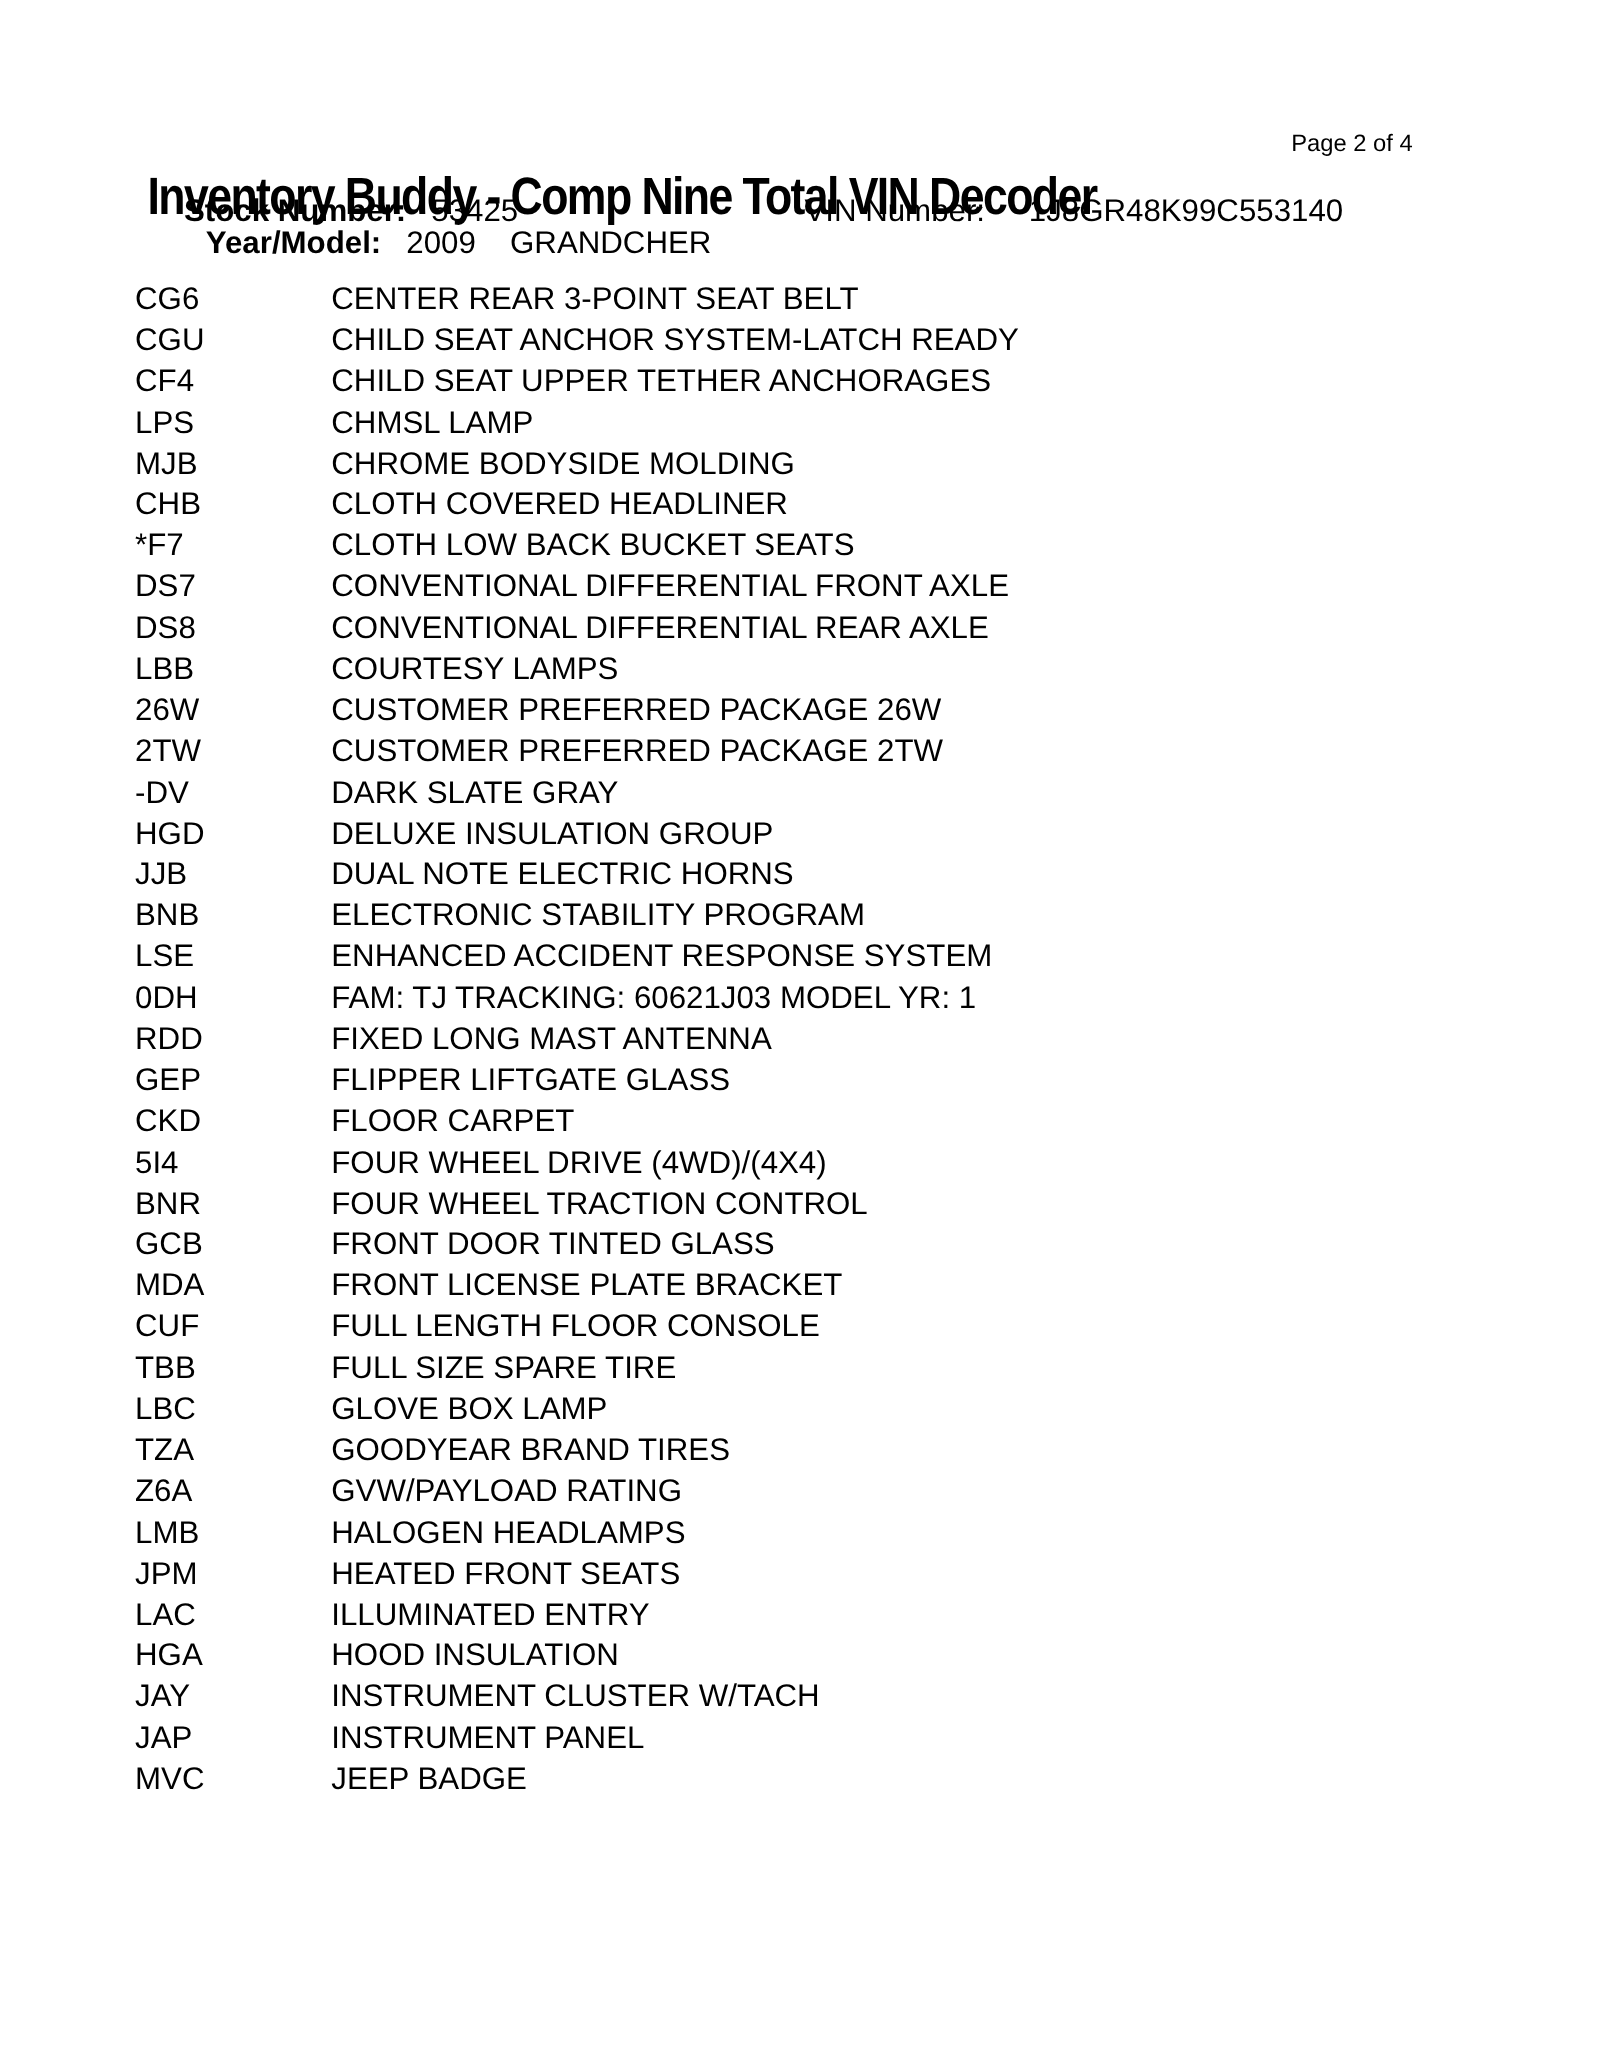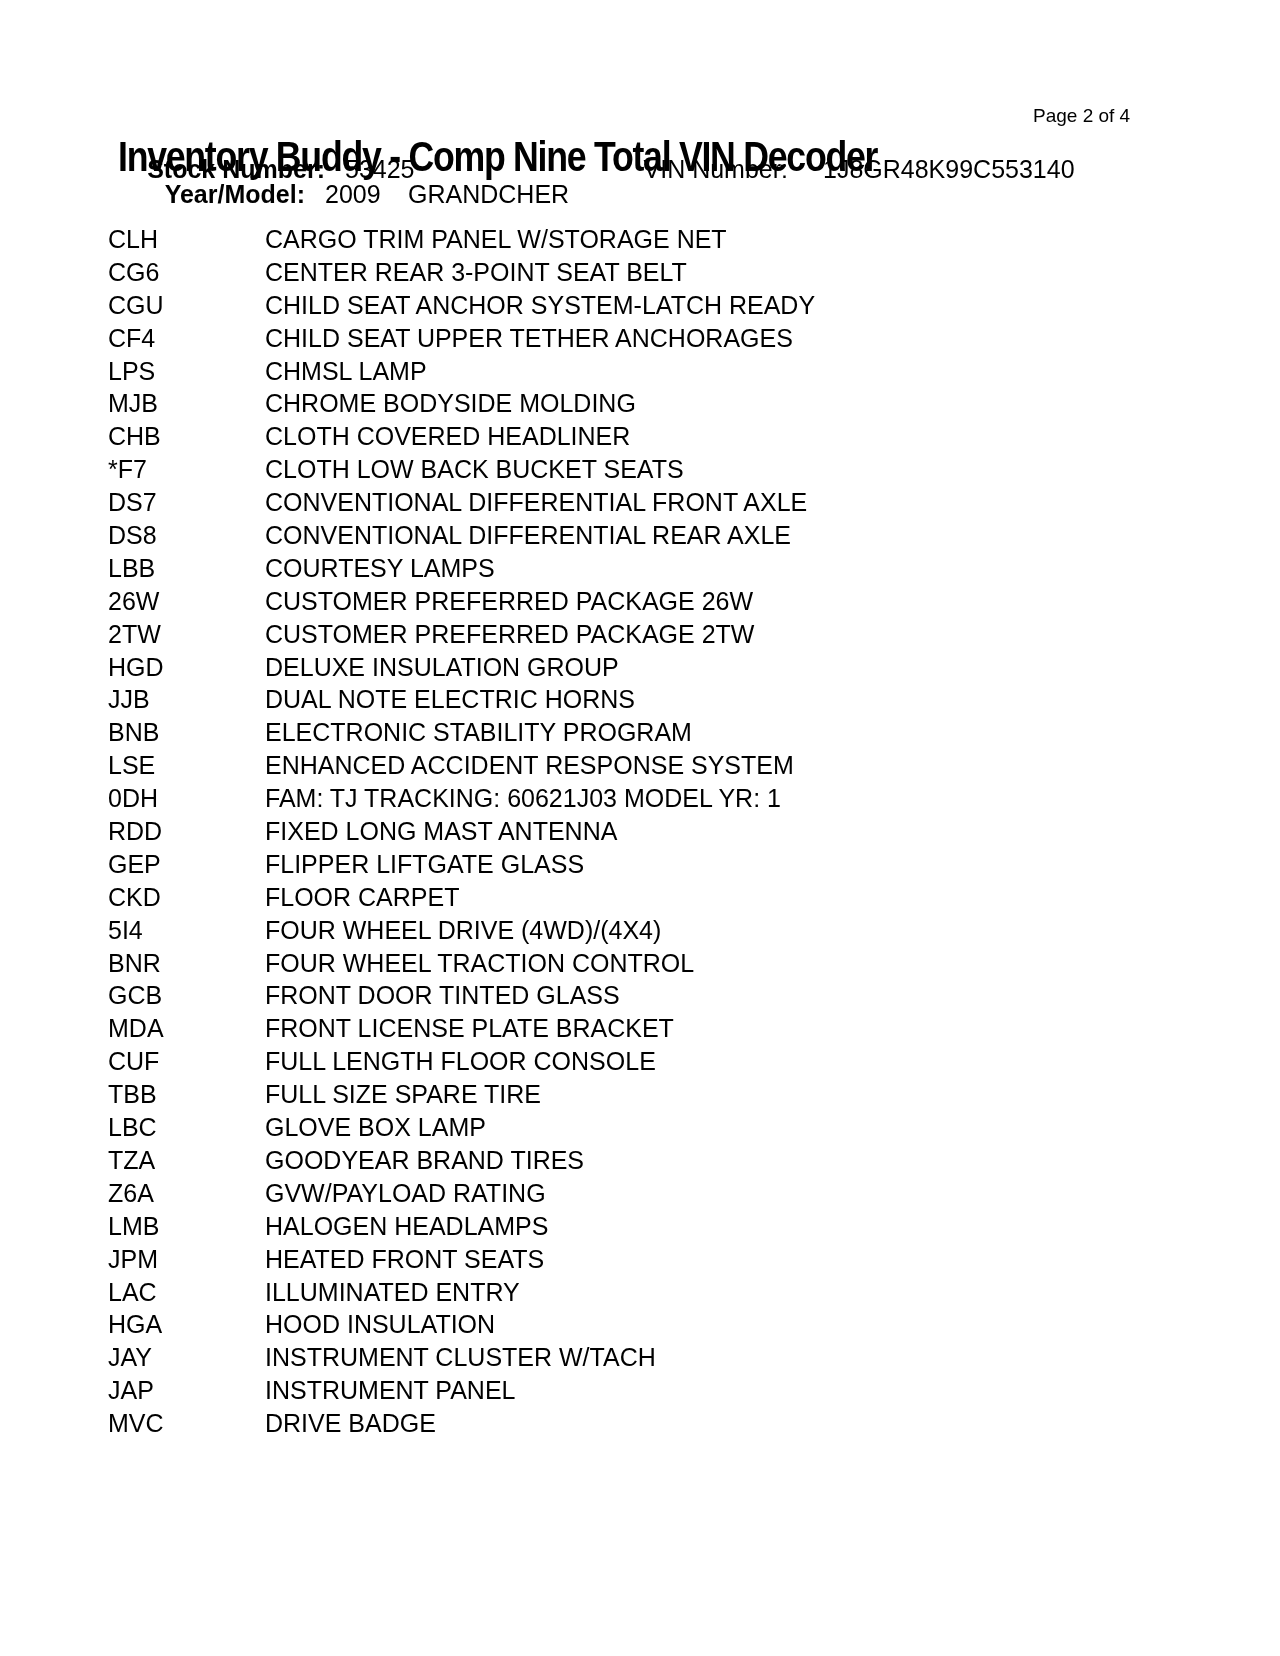--- a/index.html
+++ b/index.html
@@ -102,33 +102,33 @@
   <div class="meta-value row-stock" style="left:325px;">53425</div>
 
   <div class="vin-label">VIN Number:</div>
   <div class="meta-value row-stock" style="left:803px;">1J8GR48K99C553140</div>
 
   <div class="meta-label row-year">Year/Model:</div>
   <div class="meta-value row-year" style="left:325px;">2009</div>
   <div class="meta-value row-year" style="left:408px;">GRANDCHER</div>
 
   <div class="options-list" id="options-list">
-      <div class="option-row"><span class="option-code">CLH</span><span class="option-desc">CARGO TRIM PANEL W/STORAGE NET</span></div>
       <div class="option-row"><span class="option-code">CG6</span><span class="option-desc">CENTER REAR 3-POINT SEAT BELT</span></div>
       <div class="option-row"><span class="option-code">CGU</span><span class="option-desc">CHILD SEAT ANCHOR SYSTEM-LATCH READY</span></div>
       <div class="option-row"><span class="option-code">CF4</span><span class="option-desc">CHILD SEAT UPPER TETHER ANCHORAGES</span></div>
       <div class="option-row"><span class="option-code">LPS</span><span class="option-desc">CHMSL LAMP</span></div>
       <div class="option-row"><span class="option-code">MJB</span><span class="option-desc">CHROME BODYSIDE MOLDING</span></div>
       <div class="option-row"><span class="option-code">CHB</span><span class="option-desc">CLOTH COVERED HEADLINER</span></div>
       <div class="option-row"><span class="option-code">*F7</span><span class="option-desc">CLOTH LOW BACK BUCKET SEATS</span></div>
       <div class="option-row"><span class="option-code">DS7</span><span class="option-desc">CONVENTIONAL DIFFERENTIAL FRONT AXLE</span></div>
       <div class="option-row"><span class="option-code">DS8</span><span class="option-desc">CONVENTIONAL DIFFERENTIAL REAR AXLE</span></div>
       <div class="option-row"><span class="option-code">LBB</span><span class="option-desc">COURTESY LAMPS</span></div>
       <div class="option-row"><span class="option-code">26W</span><span class="option-desc">CUSTOMER PREFERRED PACKAGE 26W</span></div>
       <div class="option-row"><span class="option-code">2TW</span><span class="option-desc">CUSTOMER PREFERRED PACKAGE 2TW</span></div>
+      <div class="option-row"><span class="option-code">-DV</span><span class="option-desc">DARK SLATE GRAY</span></div>
       <div class="option-row"><span class="option-code">HGD</span><span class="option-desc">DELUXE INSULATION GROUP</span></div>
       <div class="option-row"><span class="option-code">JJB</span><span class="option-desc">DUAL NOTE ELECTRIC HORNS</span></div>
       <div class="option-row"><span class="option-code">BNB</span><span class="option-desc">ELECTRONIC STABILITY PROGRAM</span></div>
       <div class="option-row"><span class="option-code">LSE</span><span class="option-desc">ENHANCED ACCIDENT RESPONSE SYSTEM</span></div>
       <div class="option-row"><span class="option-code">0DH</span><span class="option-desc">FAM: TJ TRACKING: 60621J03 MODEL YR: 1</span></div>
       <div class="option-row"><span class="option-code">RDD</span><span class="option-desc">FIXED LONG MAST ANTENNA</span></div>
       <div class="option-row"><span class="option-code">GEP</span><span class="option-desc">FLIPPER LIFTGATE GLASS</span></div>
       <div class="option-row"><span class="option-code">CKD</span><span class="option-desc">FLOOR CARPET</span></div>
       <div class="option-row"><span class="option-code">5I4</span><span class="option-desc">FOUR WHEEL DRIVE (4WD)/(4X4)</span></div>
       <div class="option-row"><span class="option-code">BNR</span><span class="option-desc">FOUR WHEEL TRACTION CONTROL</span></div>
@@ -138,16 +138,16 @@
       <div class="option-row"><span class="option-code">TBB</span><span class="option-desc">FULL SIZE SPARE TIRE</span></div>
       <div class="option-row"><span class="option-code">LBC</span><span class="option-desc">GLOVE BOX LAMP</span></div>
       <div class="option-row"><span class="option-code">TZA</span><span class="option-desc">GOODYEAR BRAND TIRES</span></div>
       <div class="option-row"><span class="option-code">Z6A</span><span class="option-desc">GVW/PAYLOAD RATING</span></div>
       <div class="option-row"><span class="option-code">LMB</span><span class="option-desc">HALOGEN HEADLAMPS</span></div>
       <div class="option-row"><span class="option-code">JPM</span><span class="option-desc">HEATED FRONT SEATS</span></div>
       <div class="option-row"><span class="option-code">LAC</span><span class="option-desc">ILLUMINATED ENTRY</span></div>
       <div class="option-row"><span class="option-code">HGA</span><span class="option-desc">HOOD INSULATION</span></div>
       <div class="option-row"><span class="option-code">JAY</span><span class="option-desc">INSTRUMENT CLUSTER W/TACH</span></div>
       <div class="option-row"><span class="option-code">JAP</span><span class="option-desc">INSTRUMENT PANEL</span></div>
-      <div class="option-row"><span class="option-code">MVC</span><span class="option-desc">DRIVE BADGE</span></div>
+      <div class="option-row"><span class="option-code">MVC</span><span class="option-desc">JEEP BADGE</span></div>
     </div>
 
 </div>
 
 </body></html>

